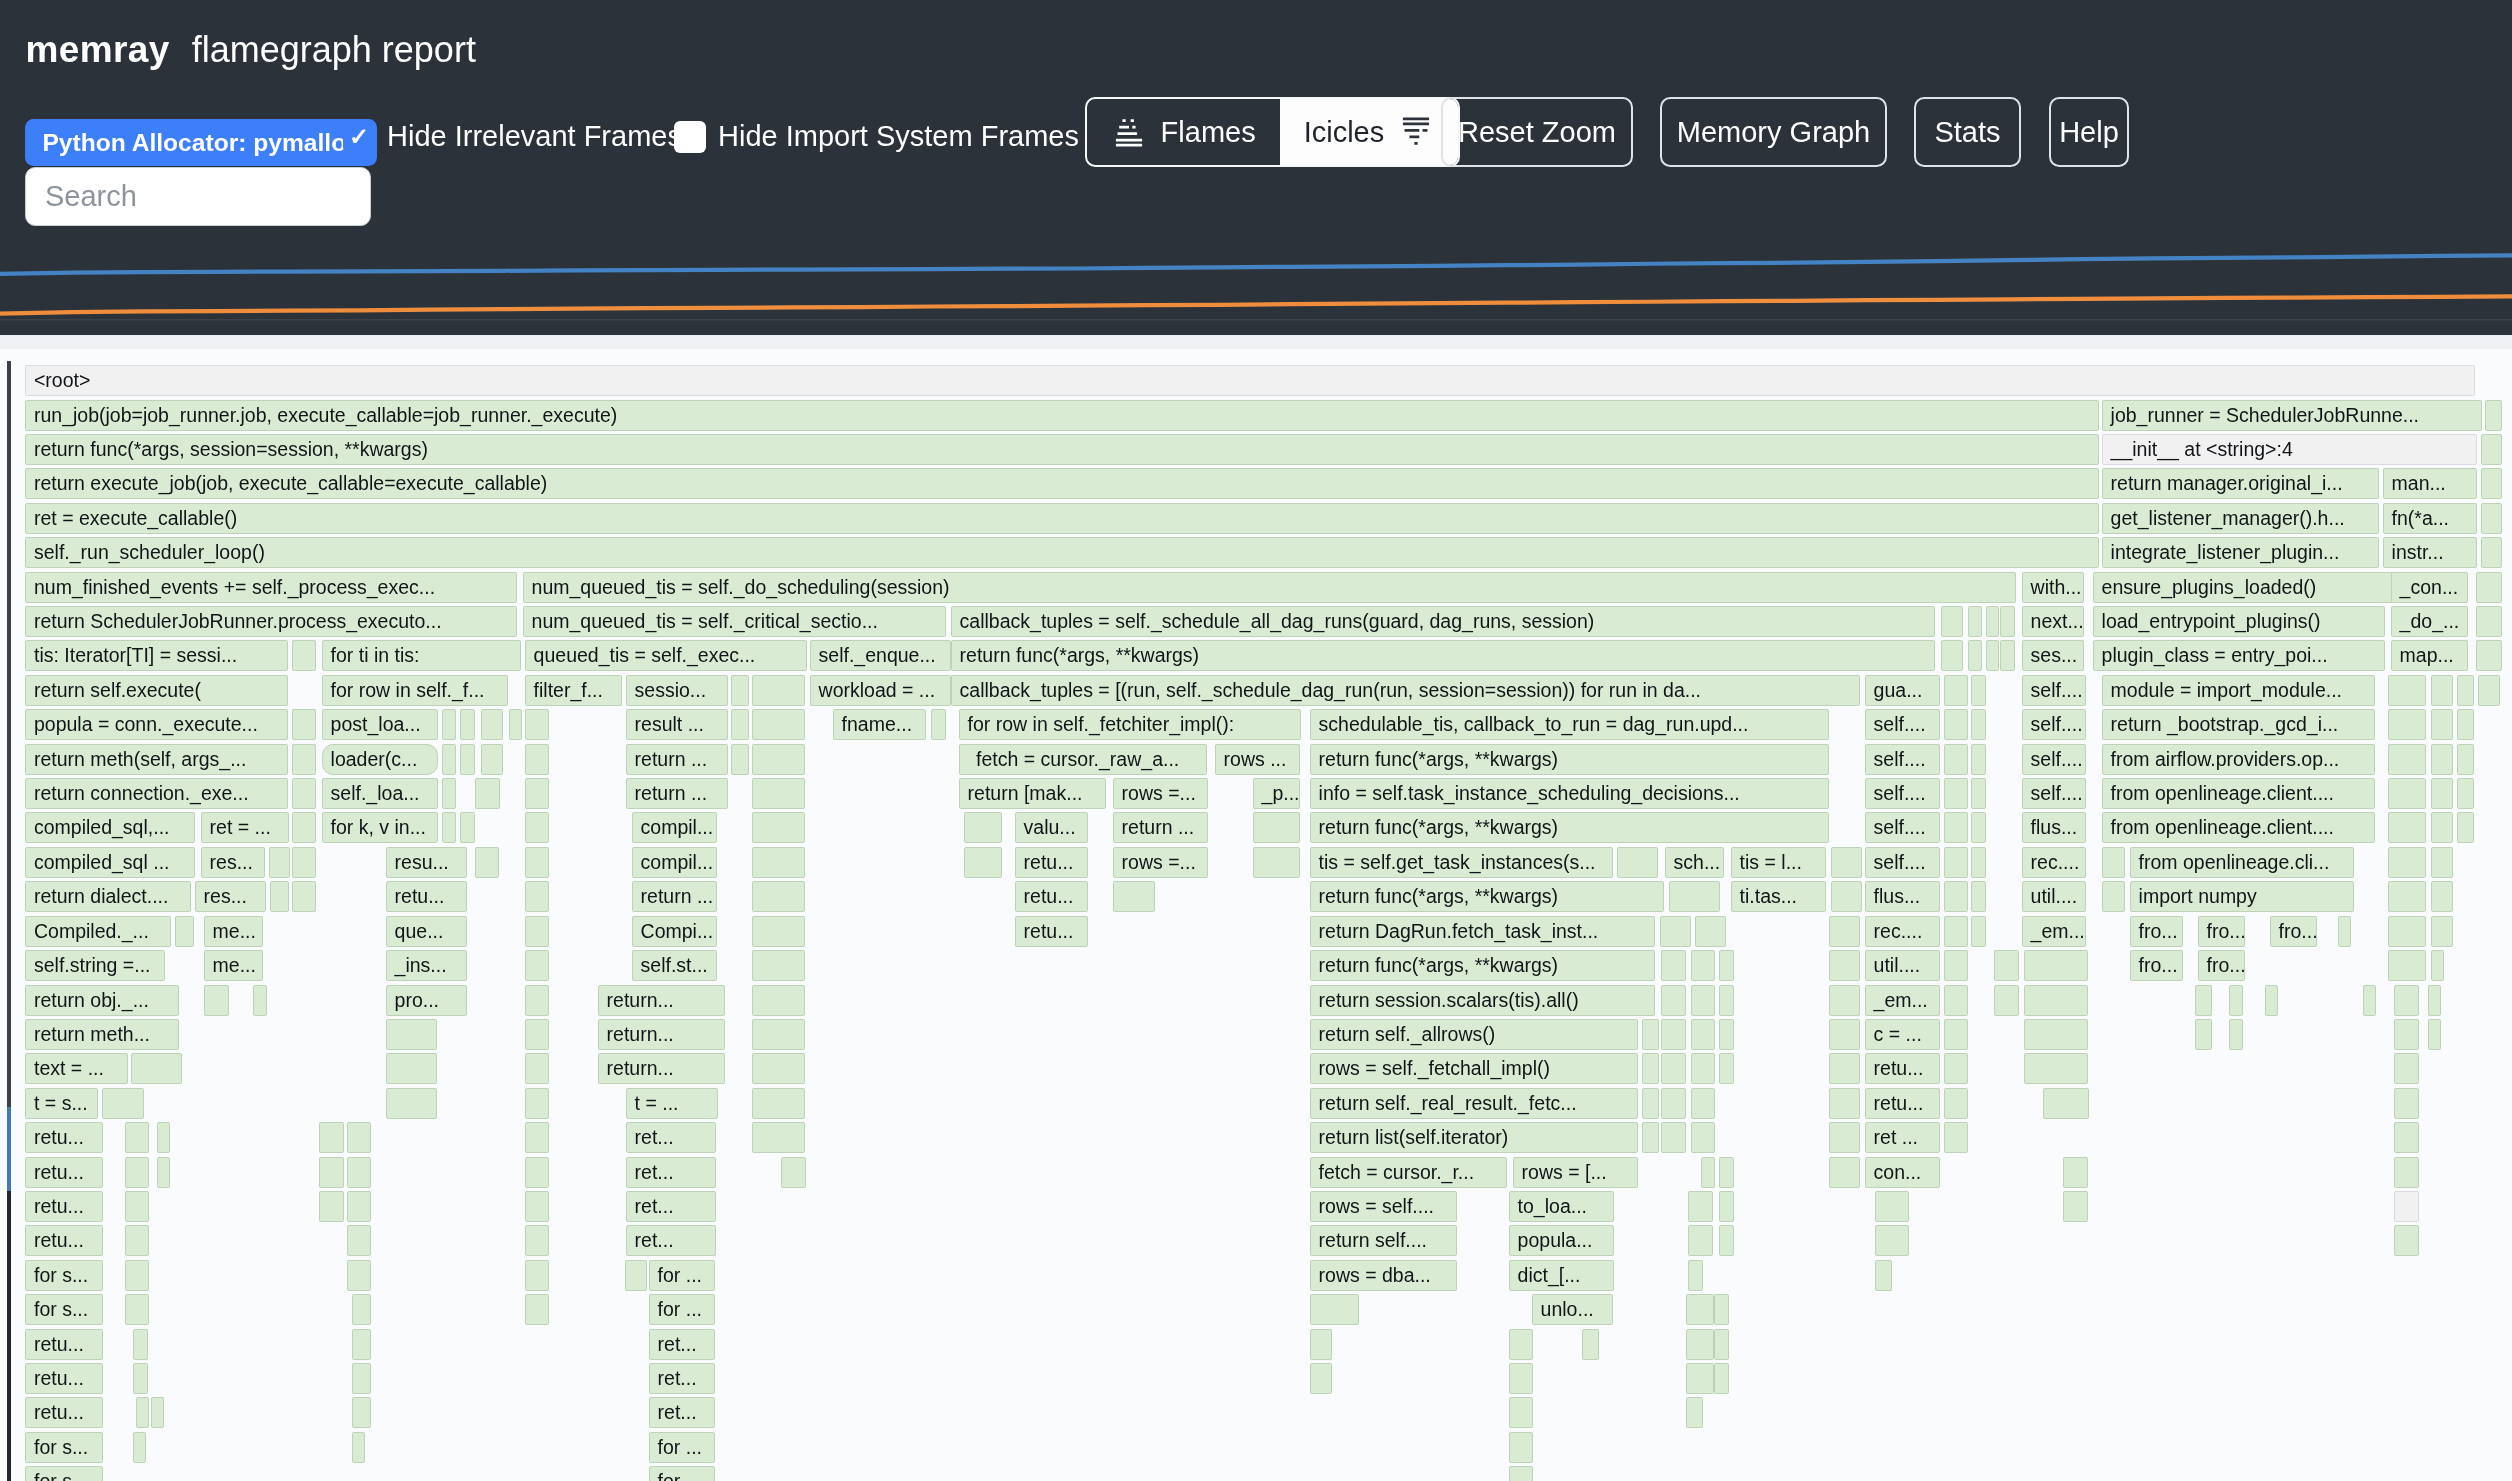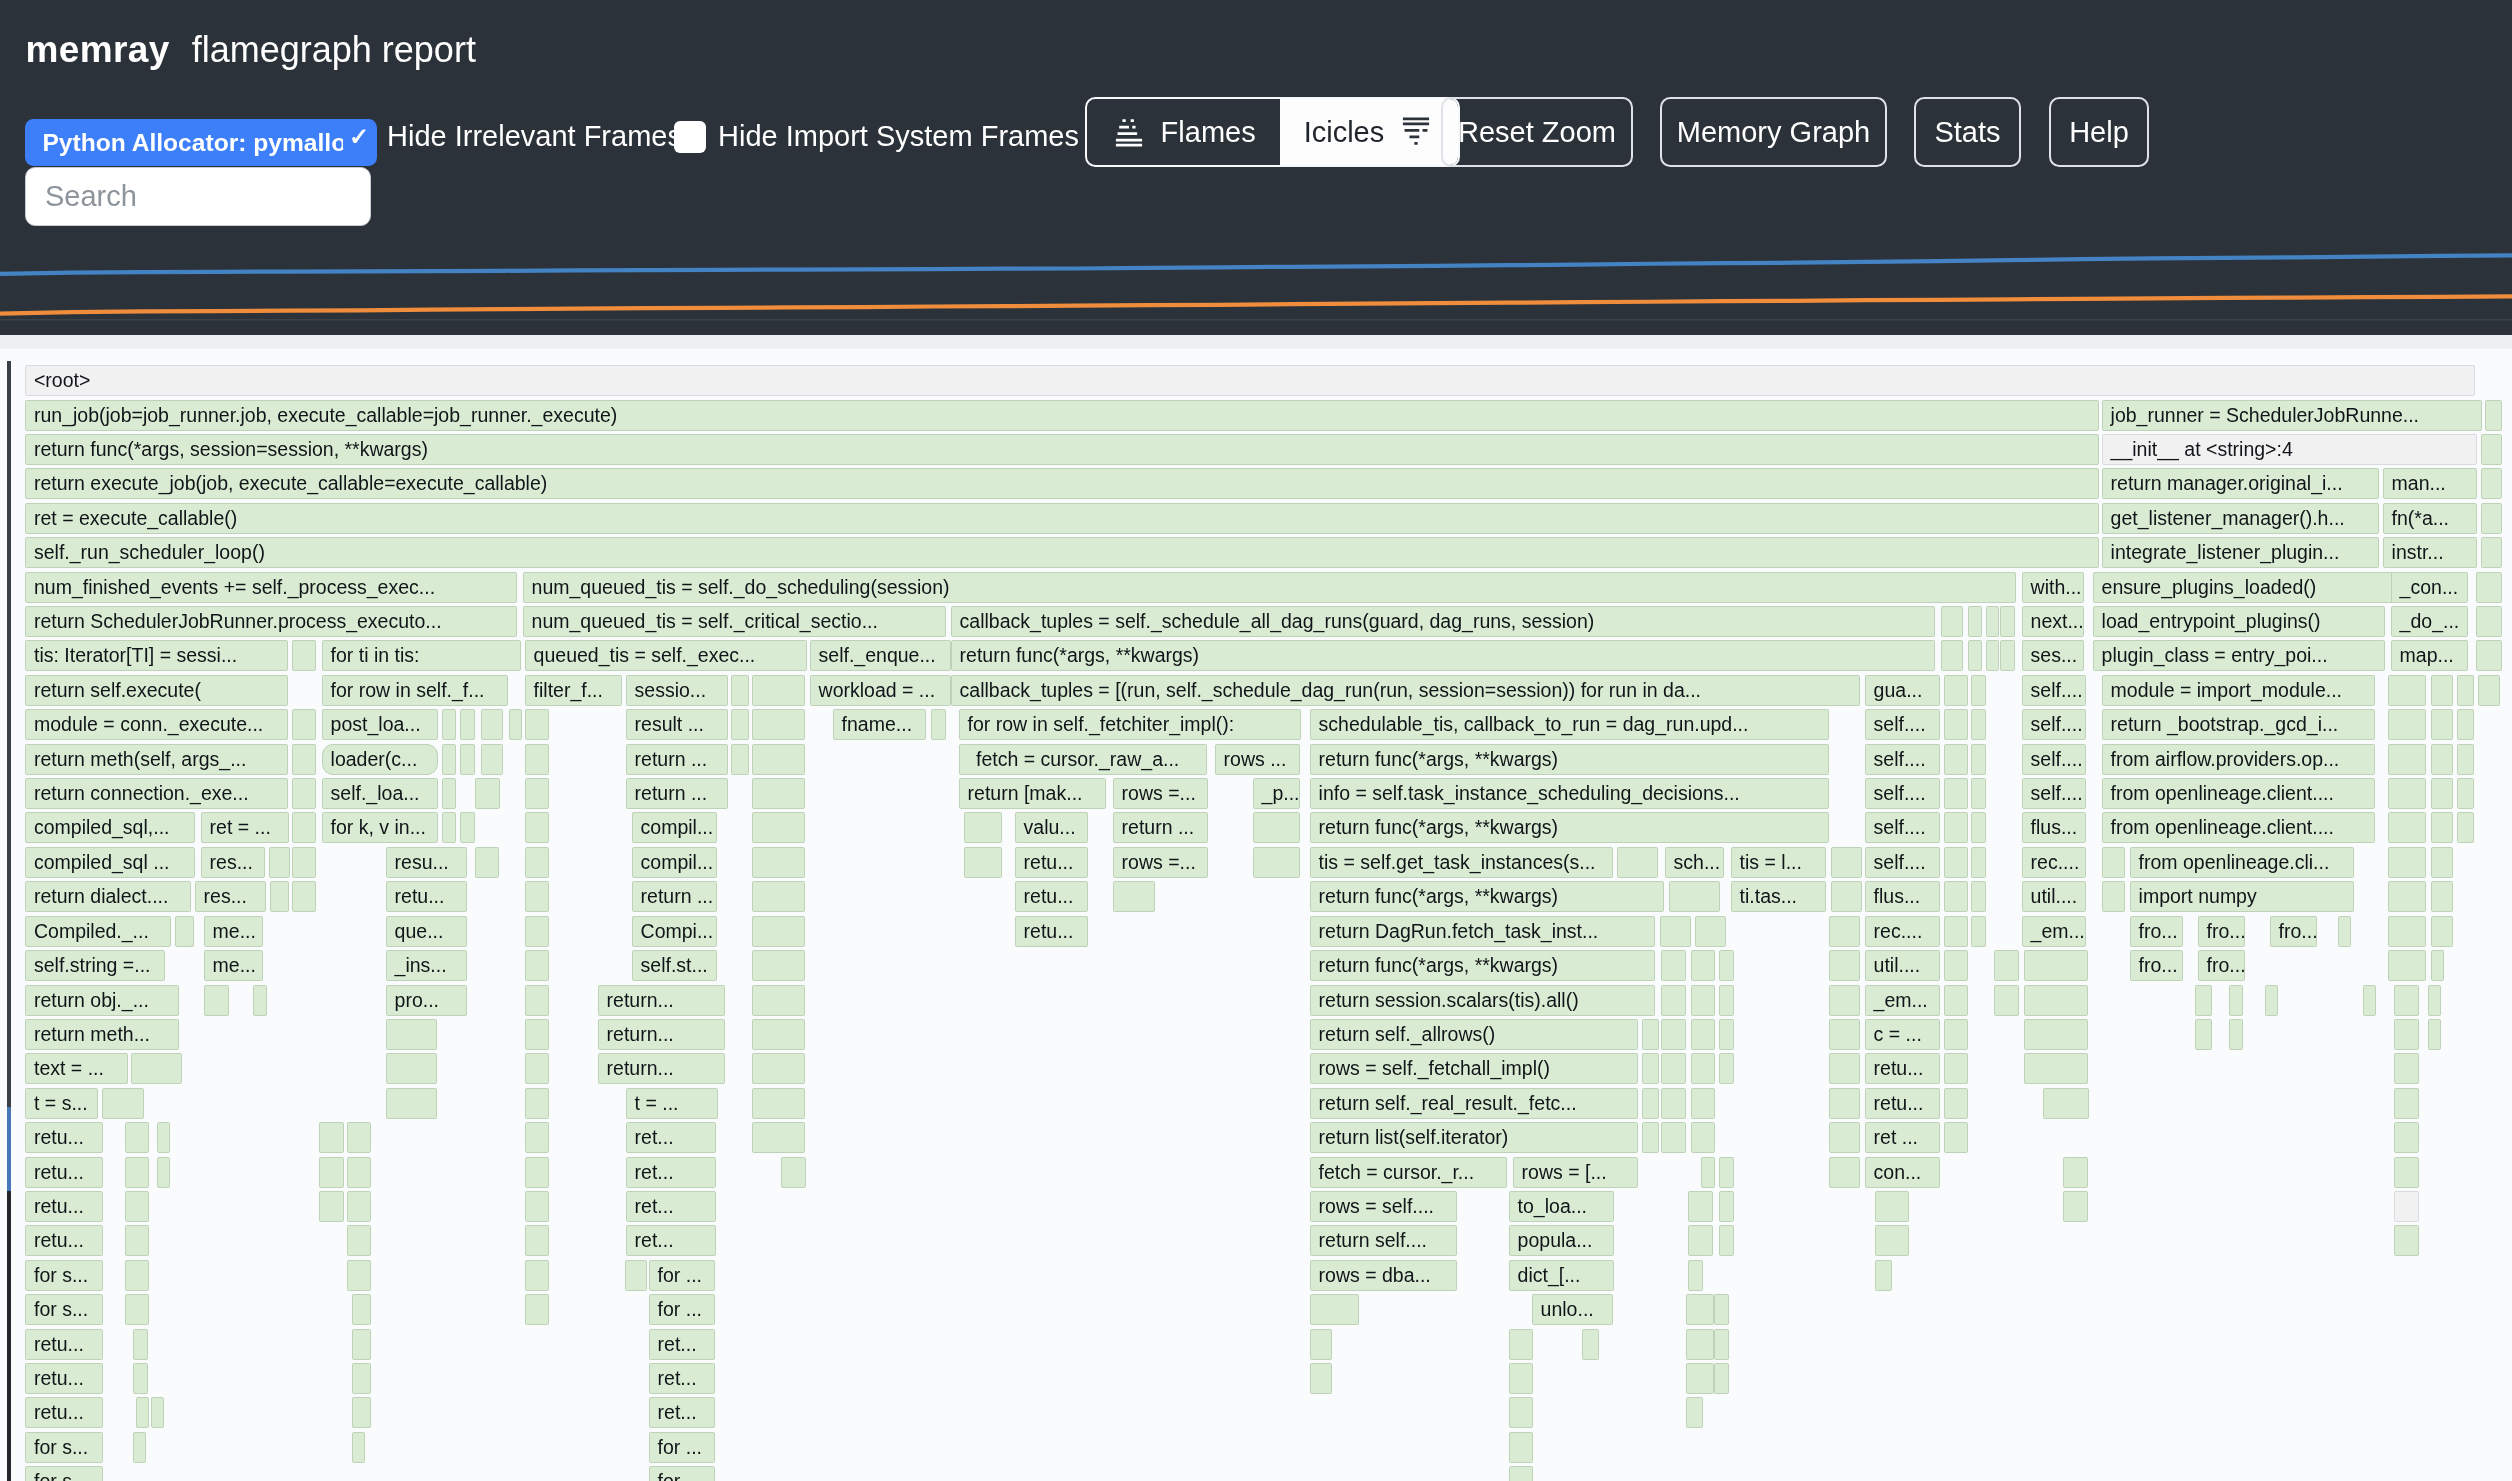--- a/index.html
+++ b/index.html
@@ -28,21 +28,21 @@
   .toggle .seg{display:flex;align-items:center;gap:13.6px;padding:0 24px;font-size:29px;cursor:pointer;}
   .seg-flames{color:#fff;background:transparent;}
   .seg-icicles{color:#1f242a;background:#fdfdfe;}
   
   .btn{position:absolute;top:97px;height:70px;box-sizing:border-box;border:2.5px solid #dfe3e8;border-radius:10.2px;
     background:transparent;color:#fff;font-size:29px;font-family:"Liberation Sans",sans-serif;
     display:flex;align-items:center;justify-content:center;cursor:pointer;}
   .btn-reset{left:1441px;width:192px;}
   .btn-memgraph{left:1660px;width:227px;}
   .btn-stats{left:1914px;width:107px;}
-  .btn-help{left:2049px;width:100px;}
+  .btn-help{left:2049px;width:80px;}
   
   .search{position:absolute;left:25.4px;top:167px;width:346px;height:59px;box-sizing:border-box;
     border:1.7px solid #c9ced4;border-radius:10.2px;background:#fff;font-size:29px;padding:0 18.6px;
     font-family:"Liberation Sans",sans-serif;color:#24292f;}
   .search::placeholder{color:#8d949c;}
   
   .memchart{position:absolute;left:0;top:240px;width:2512px;height:95px;}
   
   .flame{position:absolute;left:0;top:349px;width:2512px;height:1132px;background:#fafbfc;}
   .cell{position:absolute;height:31px;box-sizing:border-box;background:#d9ecd3;border:0.8px solid #bdd2b6;
@@ -176,21 +176,21 @@
     <div class="cell" style="left: 951px; top: 326px; width: 909px; height: 31px;">callback_tuples = [(run, self._schedule_dag_run(run, session=session)) for run in da...</div>
     <div class="cell" style="left: 1865px; top: 326px; width: 75px; height: 31px;">gua...</div>
     <div class="cell" style="left: 1944px; top: 326px; width: 24px; height: 31px;"></div>
     <div class="cell" style="left: 1971px; top: 326px; width: 15.3px; height: 31px;"></div>
     <div class="cell" style="left: 2022px; top: 326px; width: 64px; height: 31px;">self....</div>
     <div class="cell" style="left: 2102px; top: 326px; width: 273px; height: 31px;">module = import_module...</div>
     <div class="cell" style="left: 2388px; top: 326px; width: 38px; height: 31px;"></div>
     <div class="cell" style="left: 2431px; top: 326px; width: 22px; height: 31px;"></div>
     <div class="cell" style="left: 2457px; top: 326px; width: 17px; height: 31px;"></div>
     <div class="cell" style="left: 2478px; top: 326px; width: 22px; height: 31px;"></div>
-    <div class="cell" style="left: 25.4px; top: 360px; width: 263px; height: 31px;">module = conn._execute...</div>
+    <div class="cell" style="left: 25.4px; top: 360px; width: 263px; height: 31px;">popula = conn._execute...</div>
     <div class="cell" style="left: 292px; top: 360px; width: 24px; height: 31px;"></div>
     <div class="cell" style="left: 322px; top: 360px; width: 116px; height: 31px;">post_loa...</div>
     <div class="cell" style="left: 442px; top: 360px; width: 13.6px; height: 31px;"></div>
     <div class="cell" style="left: 460px; top: 360px; width: 15.3px; height: 31px;"></div>
     <div class="cell" style="left: 481px; top: 360px; width: 22px; height: 31px;"></div>
     <div class="cell" style="left: 509px; top: 360px; width: 10.2px; height: 31px;"></div>
     <div class="cell" style="left: 525px; top: 360px; width: 24px; height: 31px;"></div>
     <div class="cell" style="left: 626px; top: 360px; width: 102px; height: 31px;">result ...</div>
     <div class="cell" style="left: 731px; top: 360px; width: 18px; height: 31px;"></div>
     <div class="cell" style="left: 752px; top: 360px; width: 53px; height: 31px;"></div>

